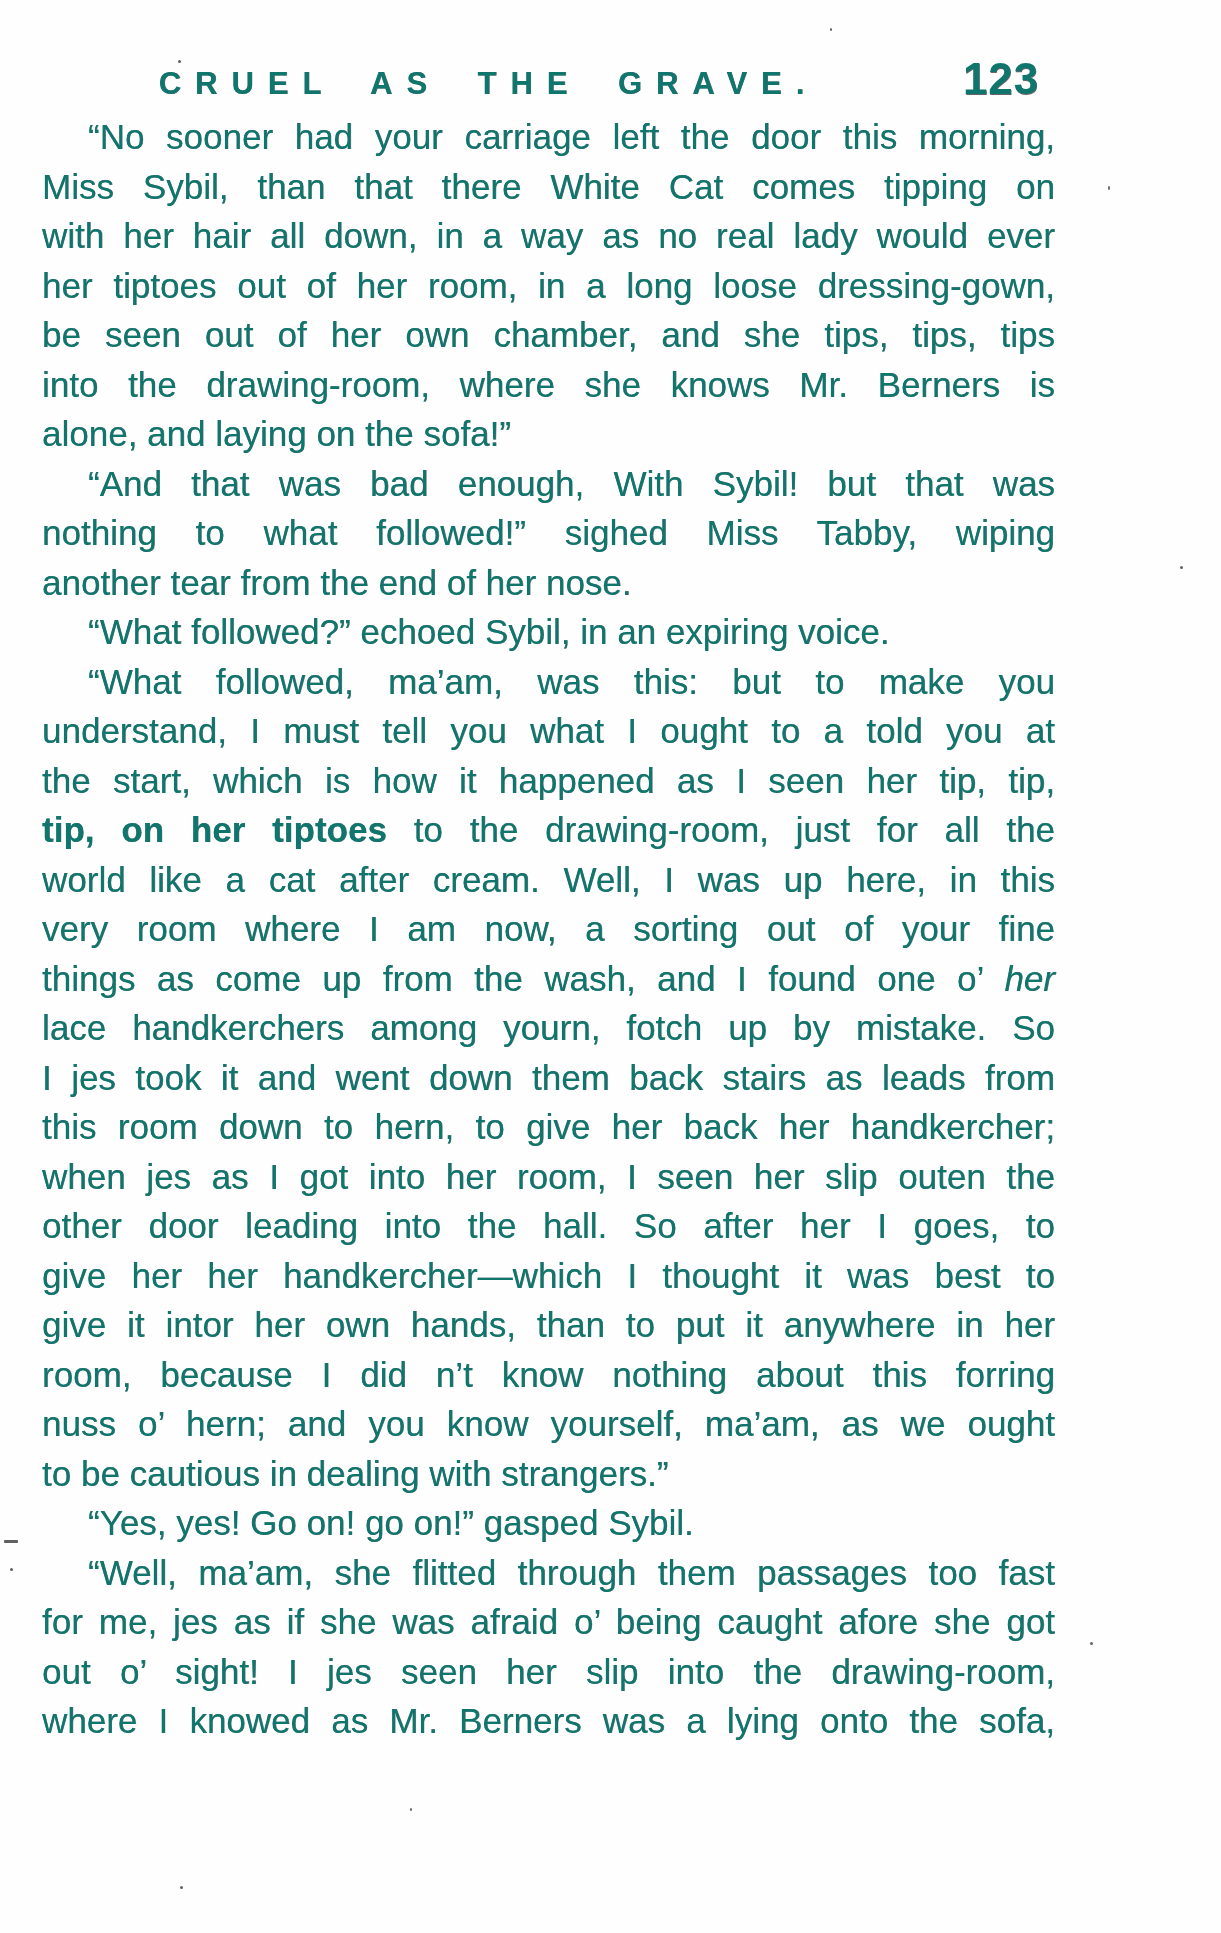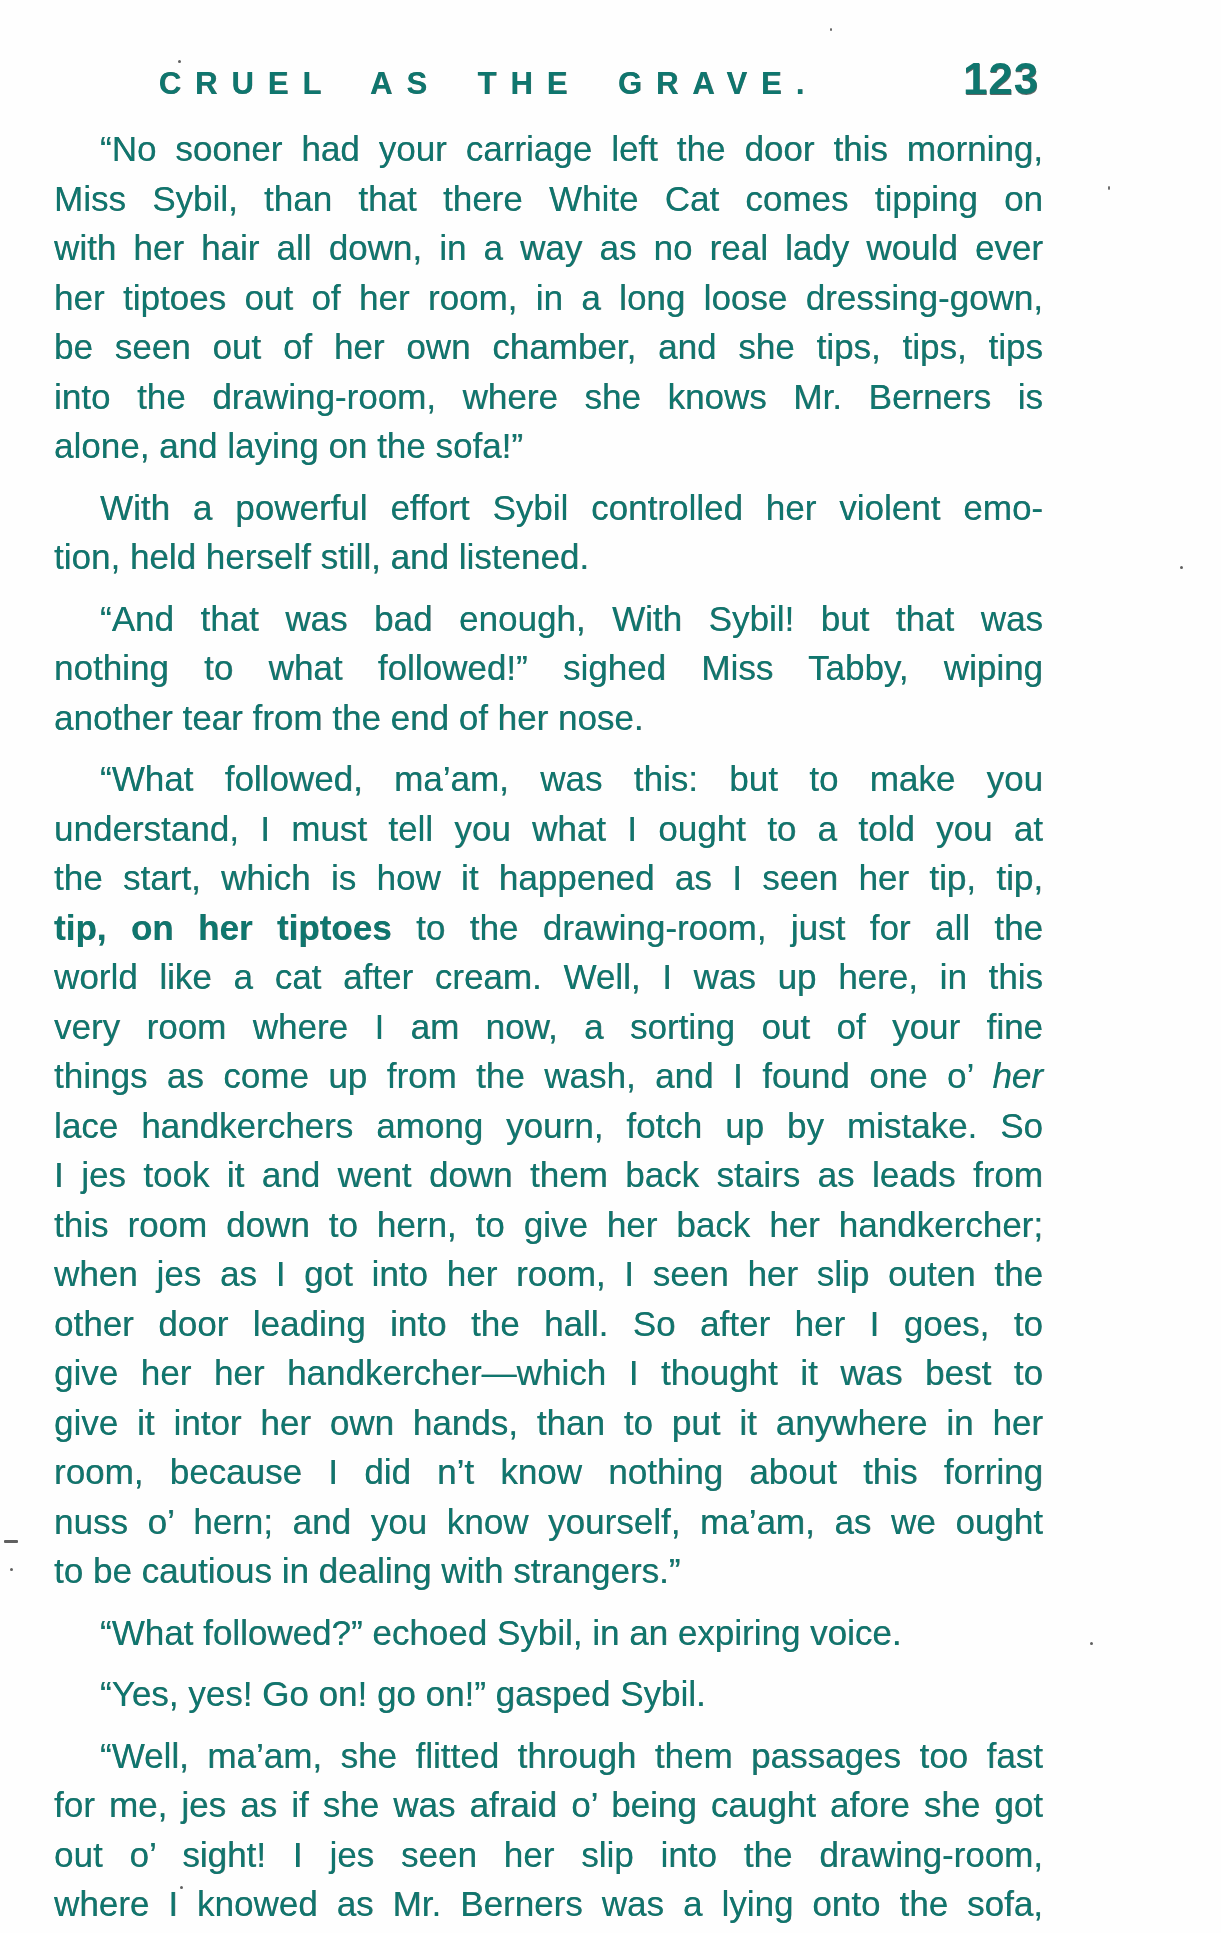--- a/index.html
+++ b/index.html
@@ -49,21 +49,21 @@
   
   .page-text {
     position: absolute;
     top: 112px;
     left: 42px;
     width: 1013px;
     font-size: 35px;
     line-height: 49.5px;
     text-shadow: 0.35px 0.35px 0.45px rgba(0,0,0,0.5);
   }
-  .paragraph { margin: 12px; }
+  .paragraph { margin: 0; }
   .line {
     text-align: justify;
     text-align-last: justify;
     white-space: normal;
   }
   .line.first { text-indent: 46px; }
   .line.last  { text-align-last: left; }
   .seg-bold   { font-weight: bold; }
   .seg-italic { font-style: italic; }
   
@@ -89,49 +89,45 @@
       <div class="paragraph">
         <div class="line first">“No sooner had your carriage left the door this morning,</div>
         <div class="line">Miss Sybil, than that there White Cat comes tipping on</div>
         <div class="line">with her hair all down, in a way as no real lady would ever</div>
         <div class="line">her tiptoes out of her room, in a long loose dressing-gown,</div>
         <div class="line">be seen out of her own chamber, and she tips, tips, tips</div>
         <div class="line">into the drawing-room, where she knows Mr. Berners is</div>
         <div class="line last">alone, and laying on the sofa!”</div>
       </div>
       <div class="paragraph">
-        <div class="line first">With a powerful effort Sybil controlled her violent emo-</div>
-        <div class="line last">tion, held herself still, and listened.</div>
-      </div>
-      <div class="paragraph">
         <div class="line first">“And that was bad enough, With Sybil! but that was</div>
         <div class="line">nothing to what followed!” sighed Miss Tabby, wiping</div>
         <div class="line last">another tear from the end of her nose.</div>
+      </div>
+      <div class="paragraph">
+        <div class="line first last">“What followed?” echoed Sybil, in an expiring voice.</div>
       </div>
       <div class="paragraph">
         <div class="line first">“What followed, ma’am, was this: but to make you</div>
         <div class="line">understand, I must tell you what I ought to a told you at</div>
         <div class="line">the start, which is how it happened as I seen her tip, tip,</div>
         <div class="line"><span class="seg-bold">tip, on her tiptoes</span><span class="seg-normal"> to the drawing-room, just for all the</span></div>
         <div class="line">world like a cat after cream.  Well, I was up here, in this</div>
         <div class="line">very room where I am now, a sorting out of your fine</div>
         <div class="line"><span class="seg-normal">things as come up from the wash, and I found one o’ </span><span class="seg-italic">her</span></div>
         <div class="line">lace handkerchers among yourn, fotch up by mistake.  So</div>
         <div class="line">I jes took it and went down them back stairs as leads from</div>
         <div class="line">this room down to hern, to give her back her handkercher;</div>
         <div class="line">when jes as I got into her room, I seen her slip outen the</div>
         <div class="line">other door leading into the hall.  So after her I goes, to</div>
         <div class="line">give her her handkercher—which I thought it was best to</div>
         <div class="line">give it intor her own hands, than to put it anywhere in her</div>
         <div class="line">room, because I did n’t know nothing about this forring</div>
         <div class="line">nuss o’ hern; and you know yourself, ma’am, as we ought</div>
         <div class="line last">to be cautious in dealing with strangers.”</div>
-      </div>
-      <div class="paragraph">
-        <div class="line first last">“What followed?” echoed Sybil, in an expiring voice.</div>
       </div>
       <div class="paragraph">
         <div class="line first last">“Yes, yes!  Go on! go on!” gasped Sybil.</div>
       </div>
       <div class="paragraph">
         <div class="line first">“Well, ma’am, she flitted through them passages too fast</div>
         <div class="line">for me, jes as if she was afraid o’ being caught afore she got</div>
         <div class="line">out o’ sight!  I jes seen her slip into the drawing-room,</div>
         <div class="line">where I knowed as Mr. Berners was a lying onto the sofa,</div>
       </div>

